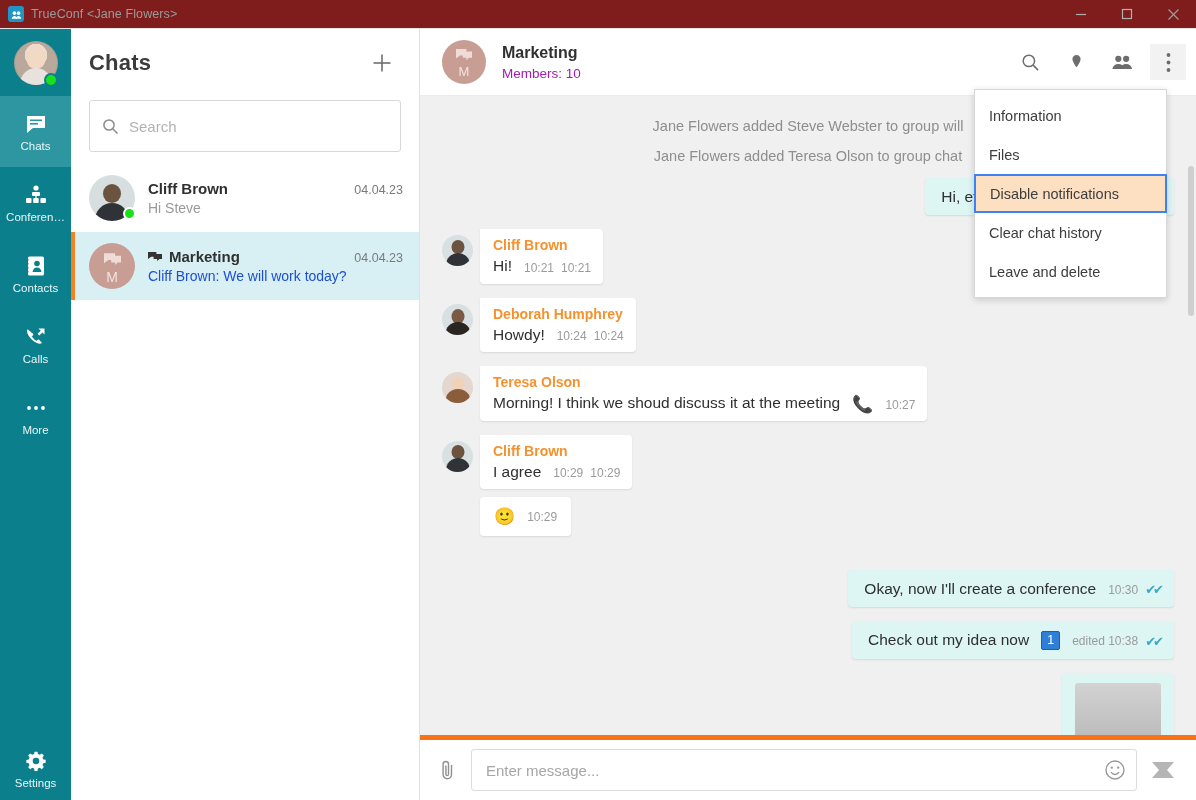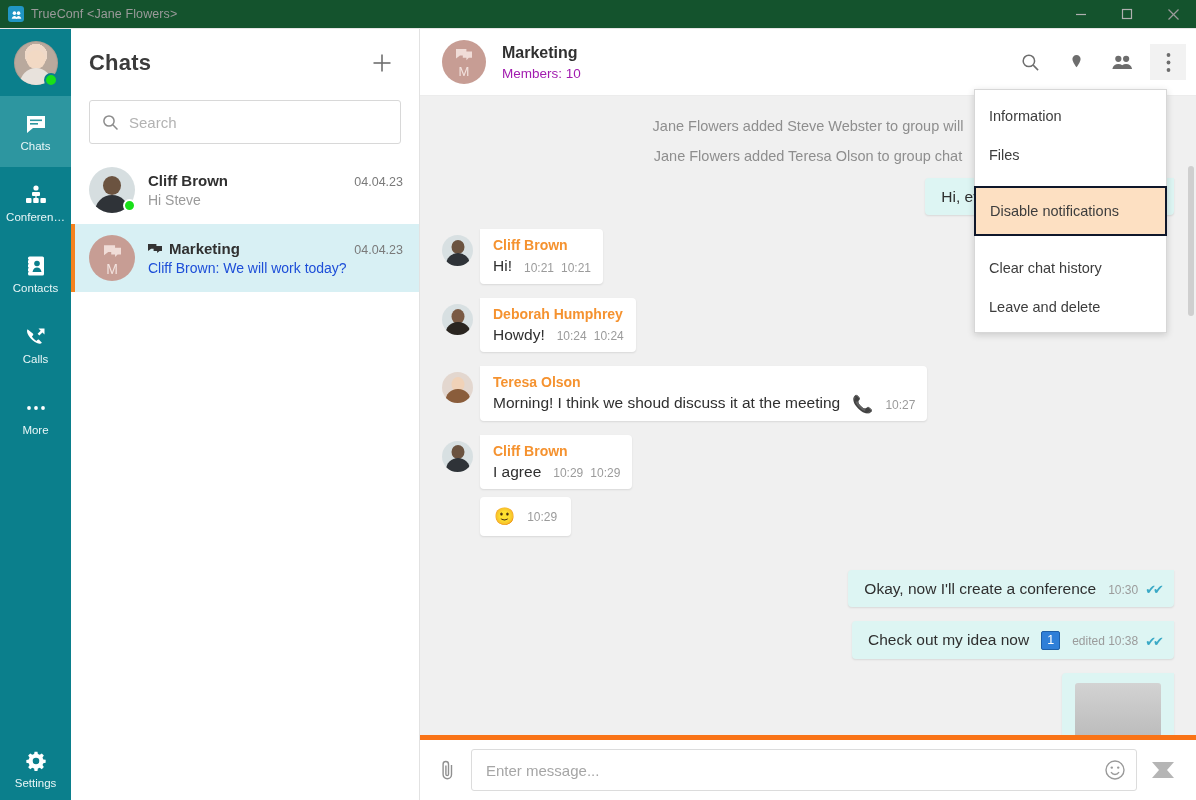--- a/index.html
+++ b/index.html
@@ -8,21 +8,21 @@
     font-family: "Liberation Sans", sans-serif;
     background: #ffffff;
     overflow: hidden;
   }
   .app { position: relative; width: 1196px; height: 800px; display: flex; flex-direction: column; }
 
   
   .titlebar {
     height: 32px; flex: 0 0 28px;
     display: flex; align-items: center;
-    background: #14532d;
+    background: #7f1d1d;
     border-bottom: 1px solid #e6e6e6;
     position: relative; z-index: 60;
   }
   .tb-logo {
     width: 16px; height: 16px; margin-left: 8px; margin-right: 7px;
     border-radius: 3px; background: #2196c4;
     display: flex; align-items: center; justify-content: center;
     color: #ffffff; font-size: 10px; line-height: 1;
   }
   .tb-title { font-size: 12.5px; color: #9a9a9a; letter-spacing: .1px; }
@@ -89,21 +89,21 @@
     padding: 0 22px 0 18px;
   }
   .cl-title { font-size: 22px; font-weight: bold; color: #3b3b3b; letter-spacing: .2px; }
   .cl-add {
     margin-left: auto; width: 30px; height: 30px;
     display: flex; align-items: center; justify-content: center;
     color: #6e6e6e; cursor: pointer;
   }
   .cl-search-wrap { padding: 4px 18px 12px 18px; }
   .cl-search {
-    height: 44px; border: 1px solid #d8d8d8; border-radius: 3px;
+    height: 52px; border: 1px solid #d8d8d8; border-radius: 3px;
     display: flex; align-items: center; gap: 10px; padding: 0 12px; background: #fff;
   }
   .cl-search .mag { color: #8c8c8c; display: flex; }
   .cl-search input {
     border: 0; outline: 0; font-size: 15px; color: #444;
     font-family: "Liberation Sans", sans-serif; width: 100%; background: transparent;
   }
   .cl-search input::placeholder { color: #b2b2b2; }
 
   .chat-row {
@@ -256,22 +256,22 @@
   .dropdown {
     position: absolute; top: 60px; right: 29px; width: 193px;
     background: #ffffff; border: 1px solid #d7d7d7;
     box-shadow: 0 2px 7px rgba(0,0,0,.16); z-index: 50; padding: 6px 0;
   }
   .dd-item {
     height: 39px; display: flex; align-items: center; padding: 0 14px;
     font-size: 14.5px; color: #3d3d3d; cursor: pointer; white-space: nowrap;
   }
   .dd-item.highlighted {
-    background: #fde0c2; border: 2px solid #0f172a;
-    margin: 12px -1px; height: 50px;
+    background: #fde0c2; border: 2px solid #3b82f6;
+    margin: 0 -1px; height: 39px;
   }
   .scroll-thumb {
     position: absolute; right: 2px; top: 70px; width: 6px; height: 150px;
     background: #cfcfcf; border-radius: 3px; z-index: 15;
   }
 </style>
 </head>
 <body>
 
 <div class="app">

